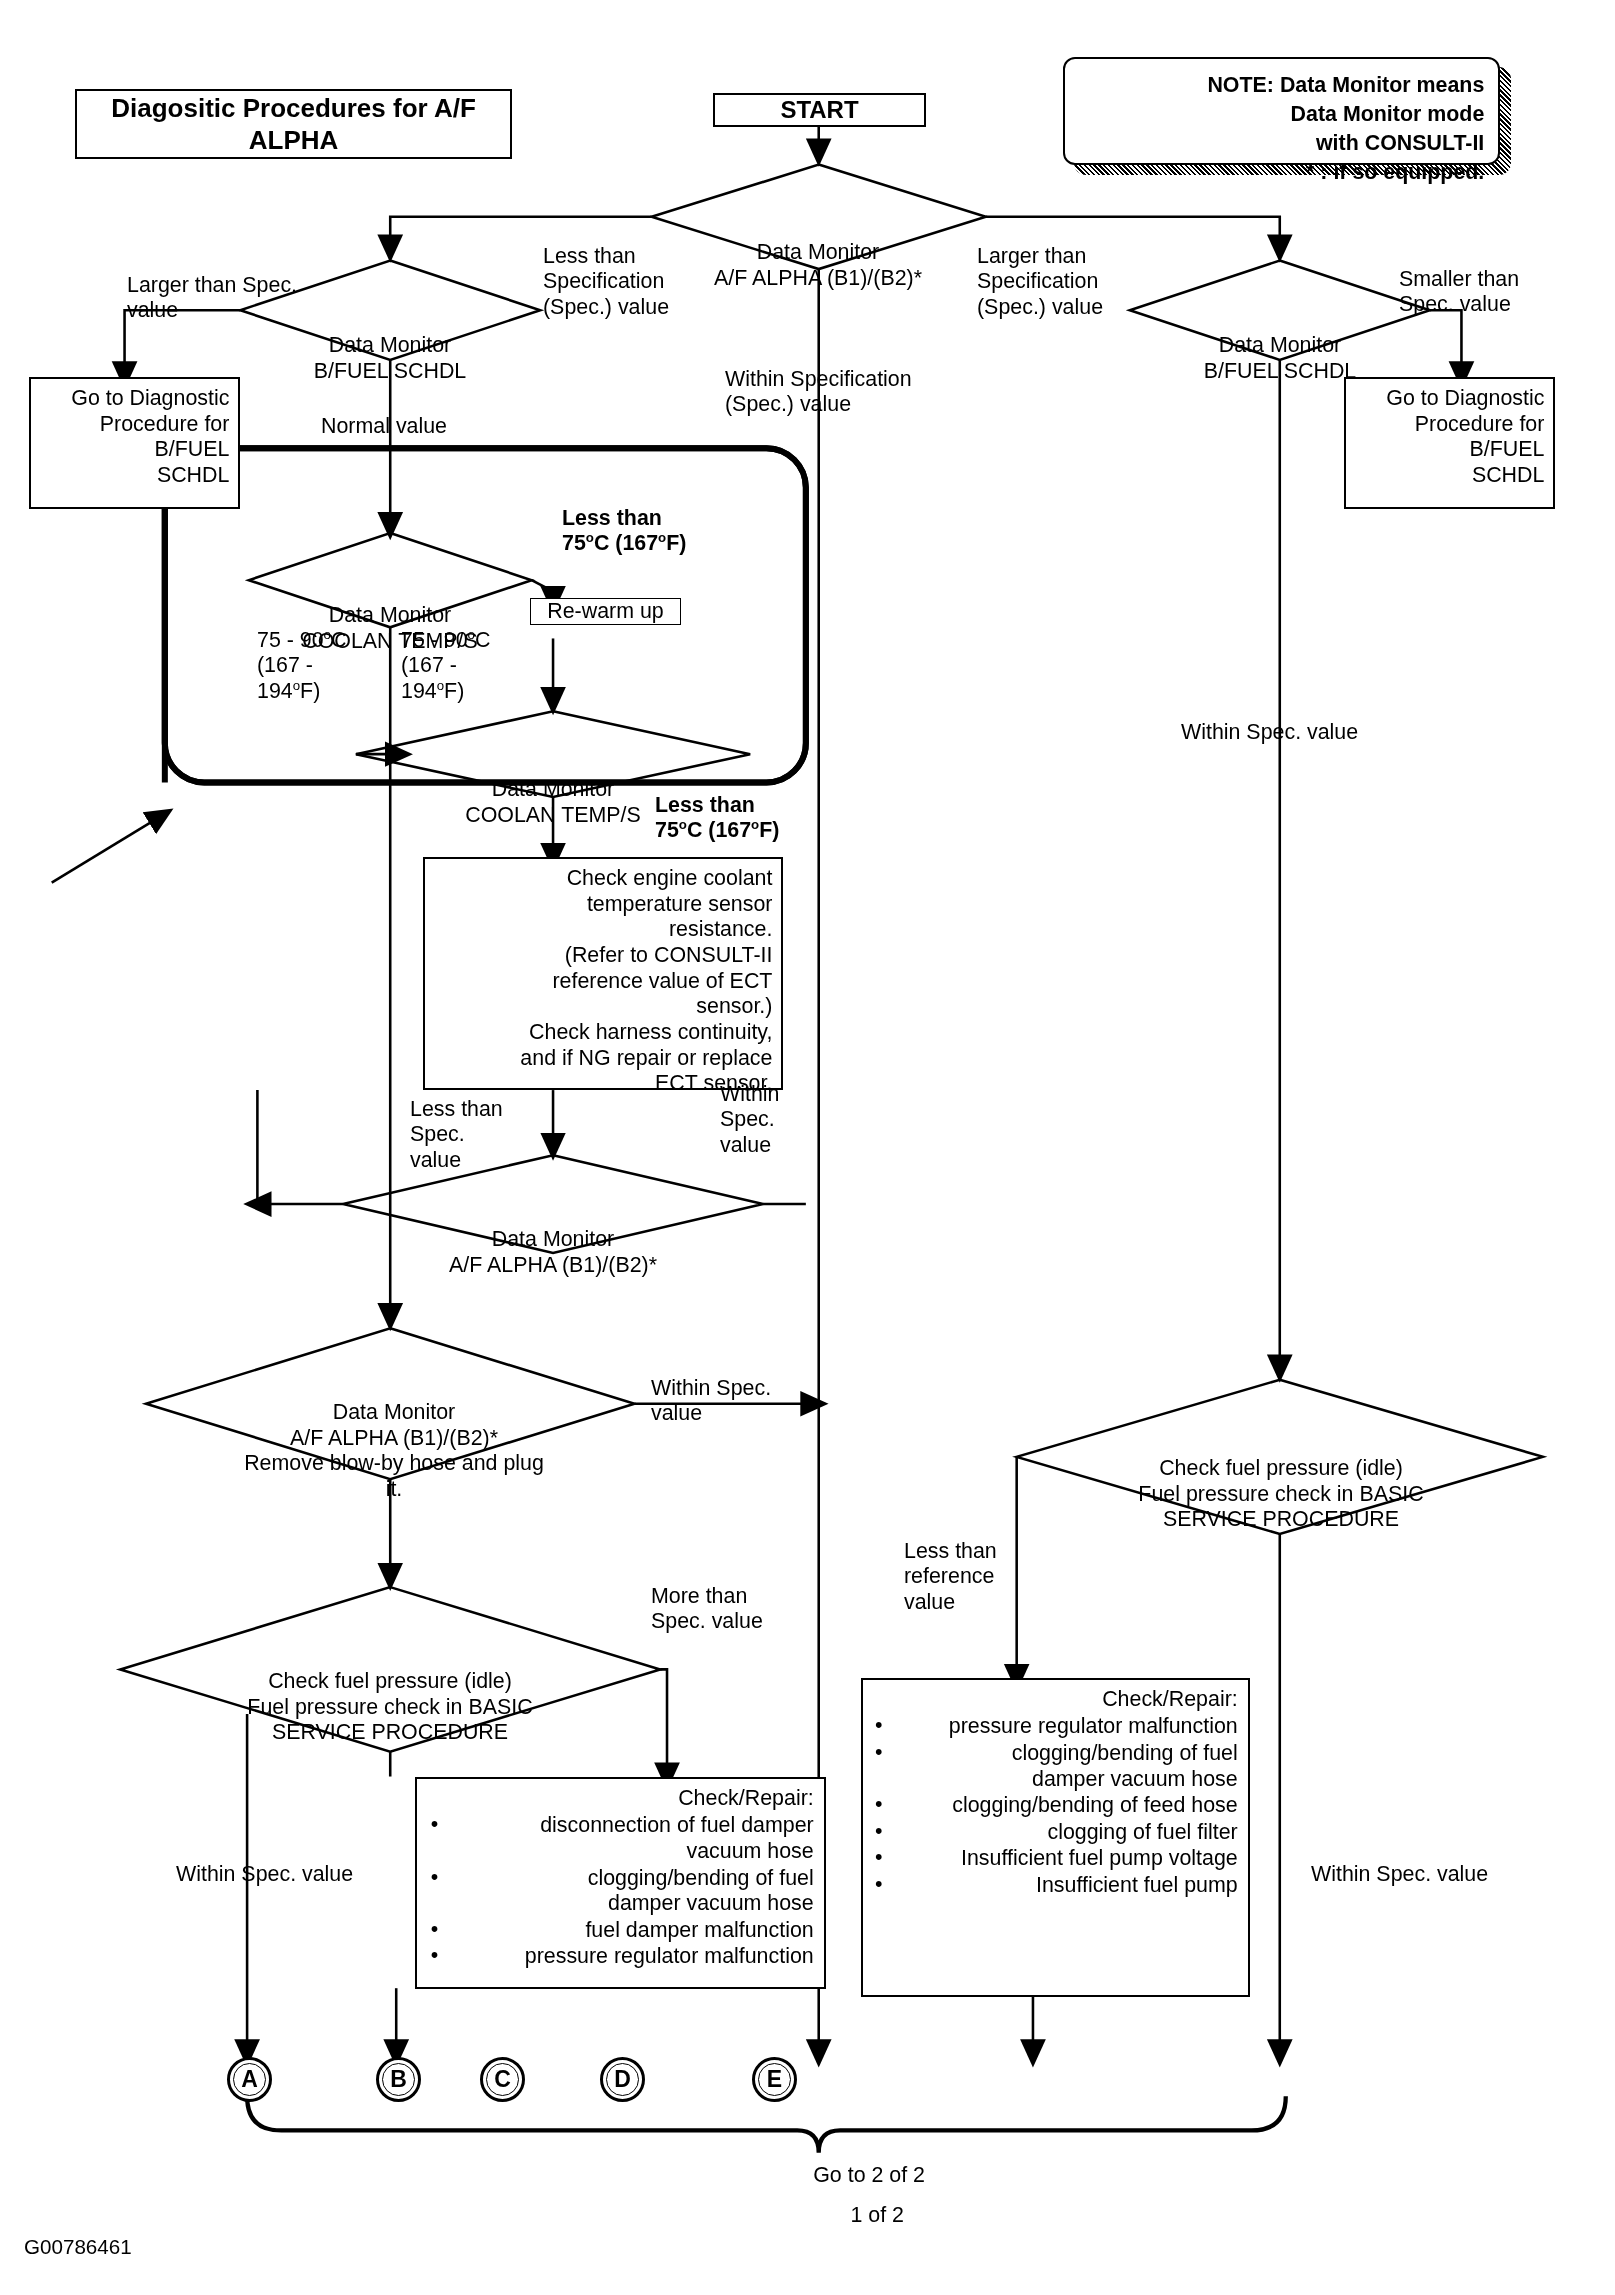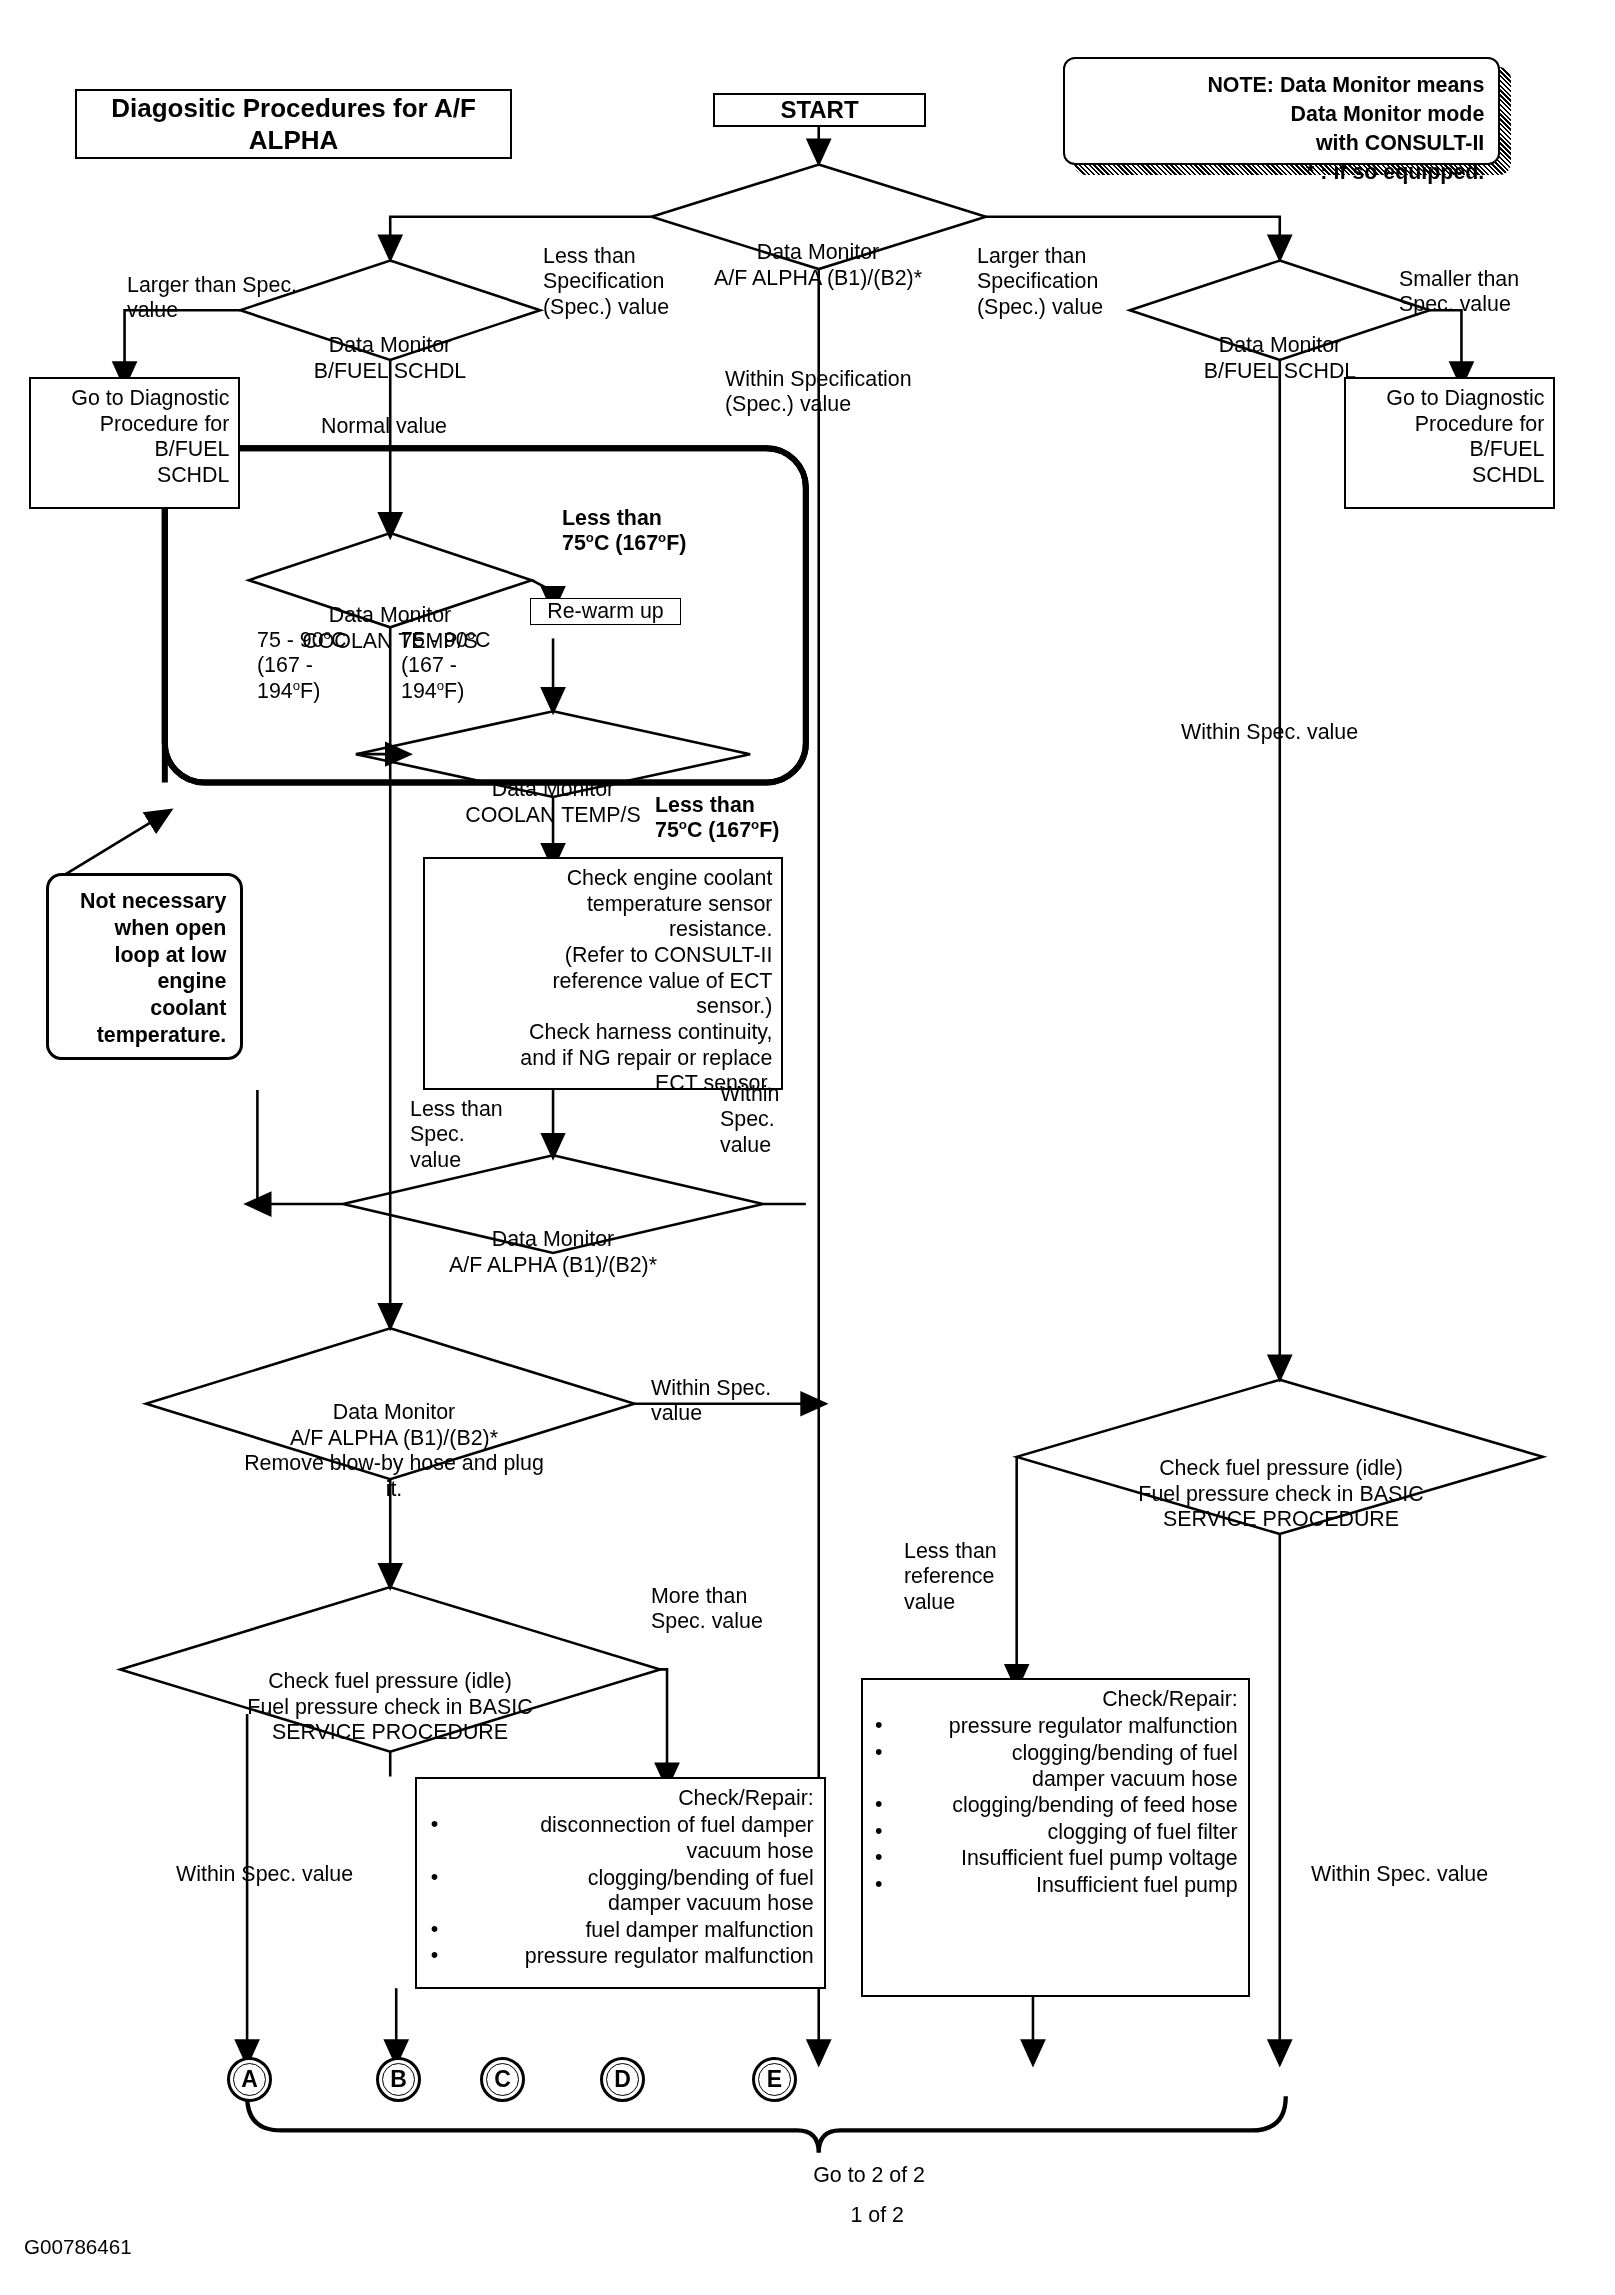--- a/index.html
+++ b/index.html
@@ -202,28 +202,20 @@
 temperature sensor
 resistance.
 (Refer to CONSULT-II
 reference value of ECT
 sensor.)
 Check harness continuity,
 and if NG repair or replace
 ECT sensor.</span>
   </div>
 
-  <div class="node rounded" style="left:46px;top:873px;width:197px;height:187px;padding:12px 13.7px;font-weight:bold;font-size:21.4px;line-height:1.25;">
-    <span style="white-space:pre-line;">Not necessary
-when open
-loop at low
-engine
-coolant
-temperature.</span>
-  </div>
 
   <div class="node rect bulletbox" style="left:415px;top:1777px;width:411px;height:212px;">
     <div>Check/Repair:</div>
     <ul>
       <li style="white-space:pre-line">disconnection of fuel damper
 vacuum hose</li>
       <li style="white-space:pre-line">clogging/bending of fuel
 damper vacuum hose</li>
       <li style="white-space:pre-line">fuel damper malfunction</li>
       <li style="white-space:pre-line">pressure regulator malfunction</li>

